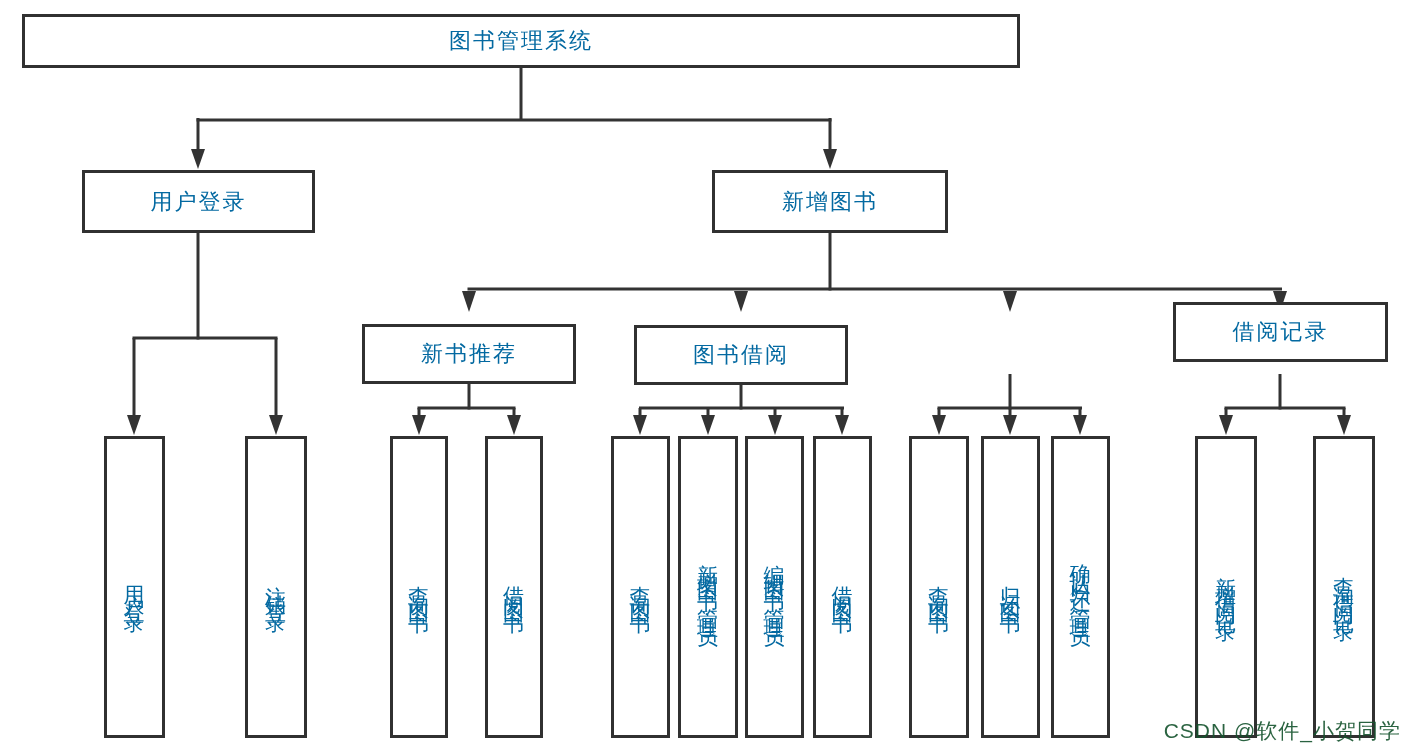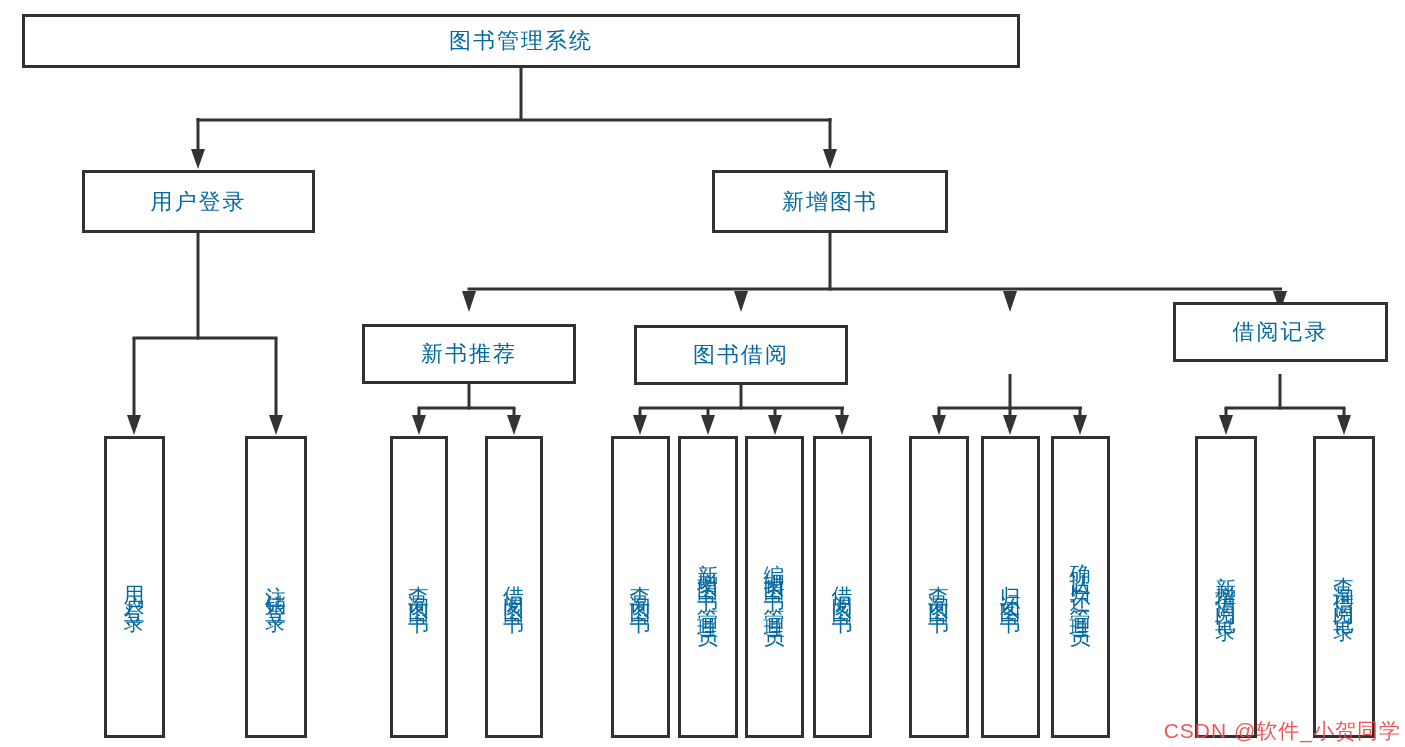--- a/index.html
+++ b/index.html
@@ -39,21 +39,21 @@
     font-size: 21px;
     line-height: 1;
     letter-spacing: 9px;
     white-space: nowrap;
   }
   .watermark {
     position: absolute;
     right: 4px;
     bottom: 2px;
     font-size: 21px;
-    color: #ef4444;
+    color: #14532d;
     letter-spacing: 1px;
     white-space: nowrap;
     z-index: 5;
     opacity: 0.9;
   }
 </style>
 </head>
 <body>
 
 <div class="stage">

